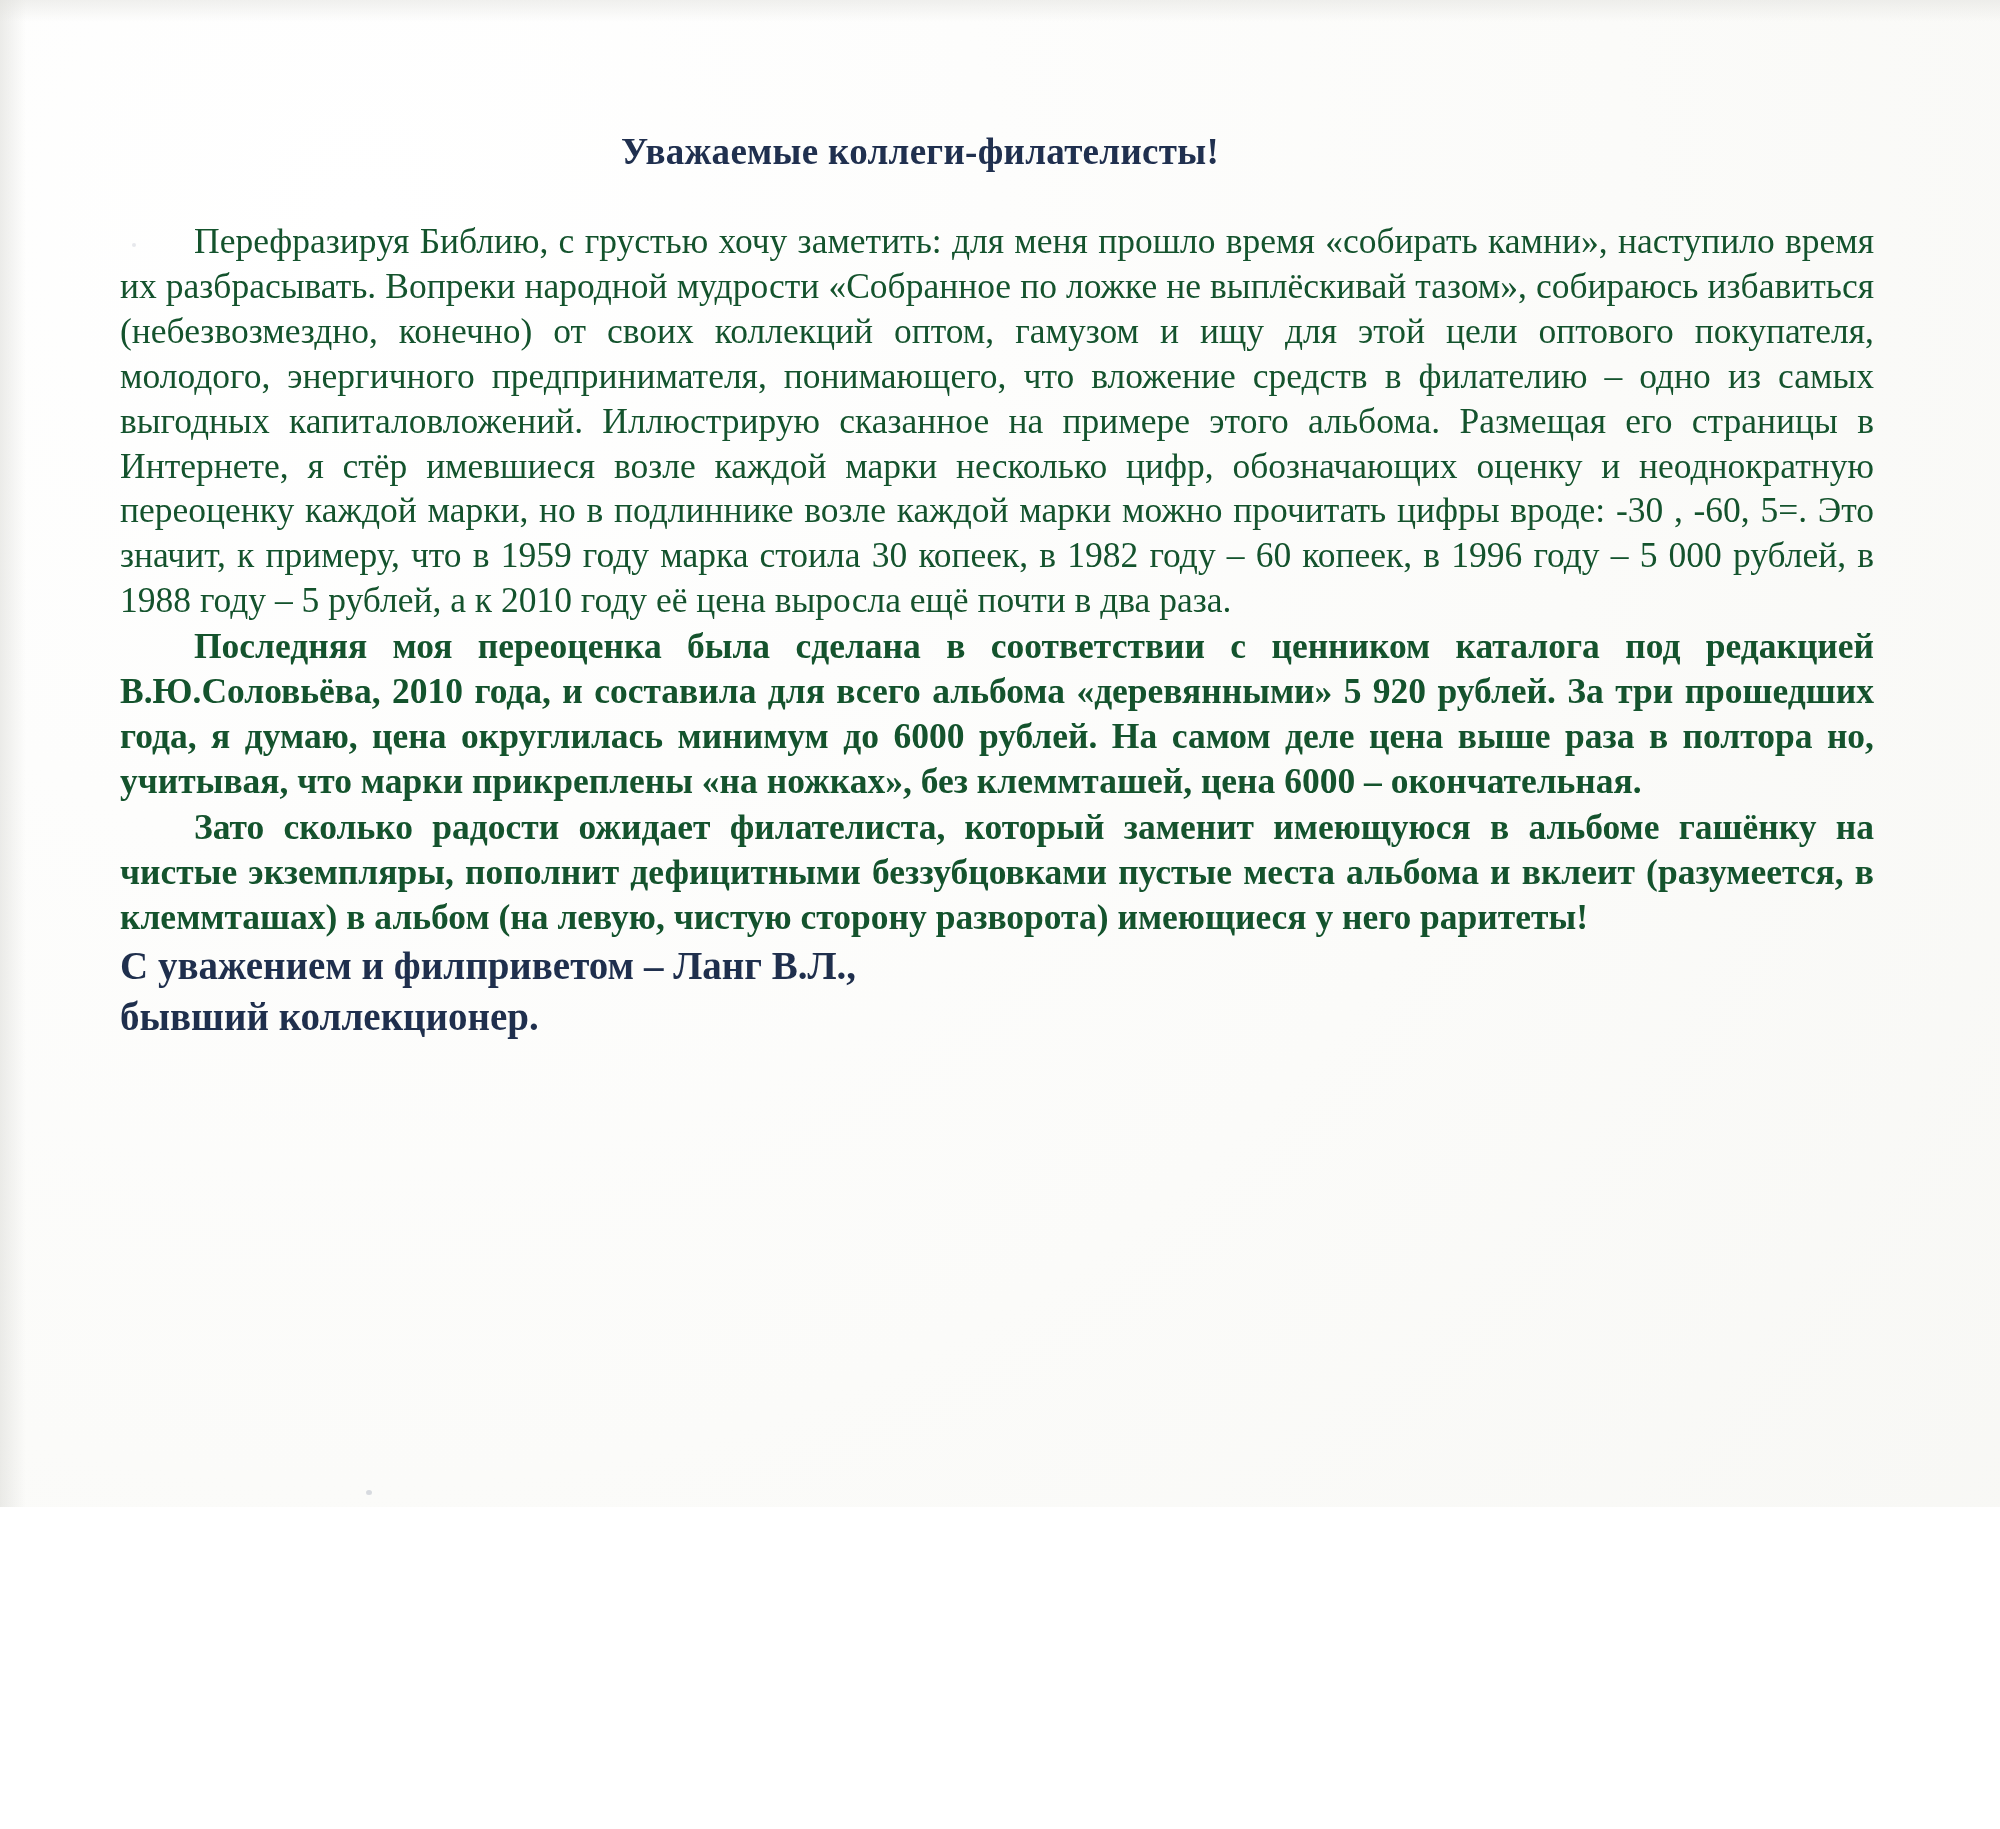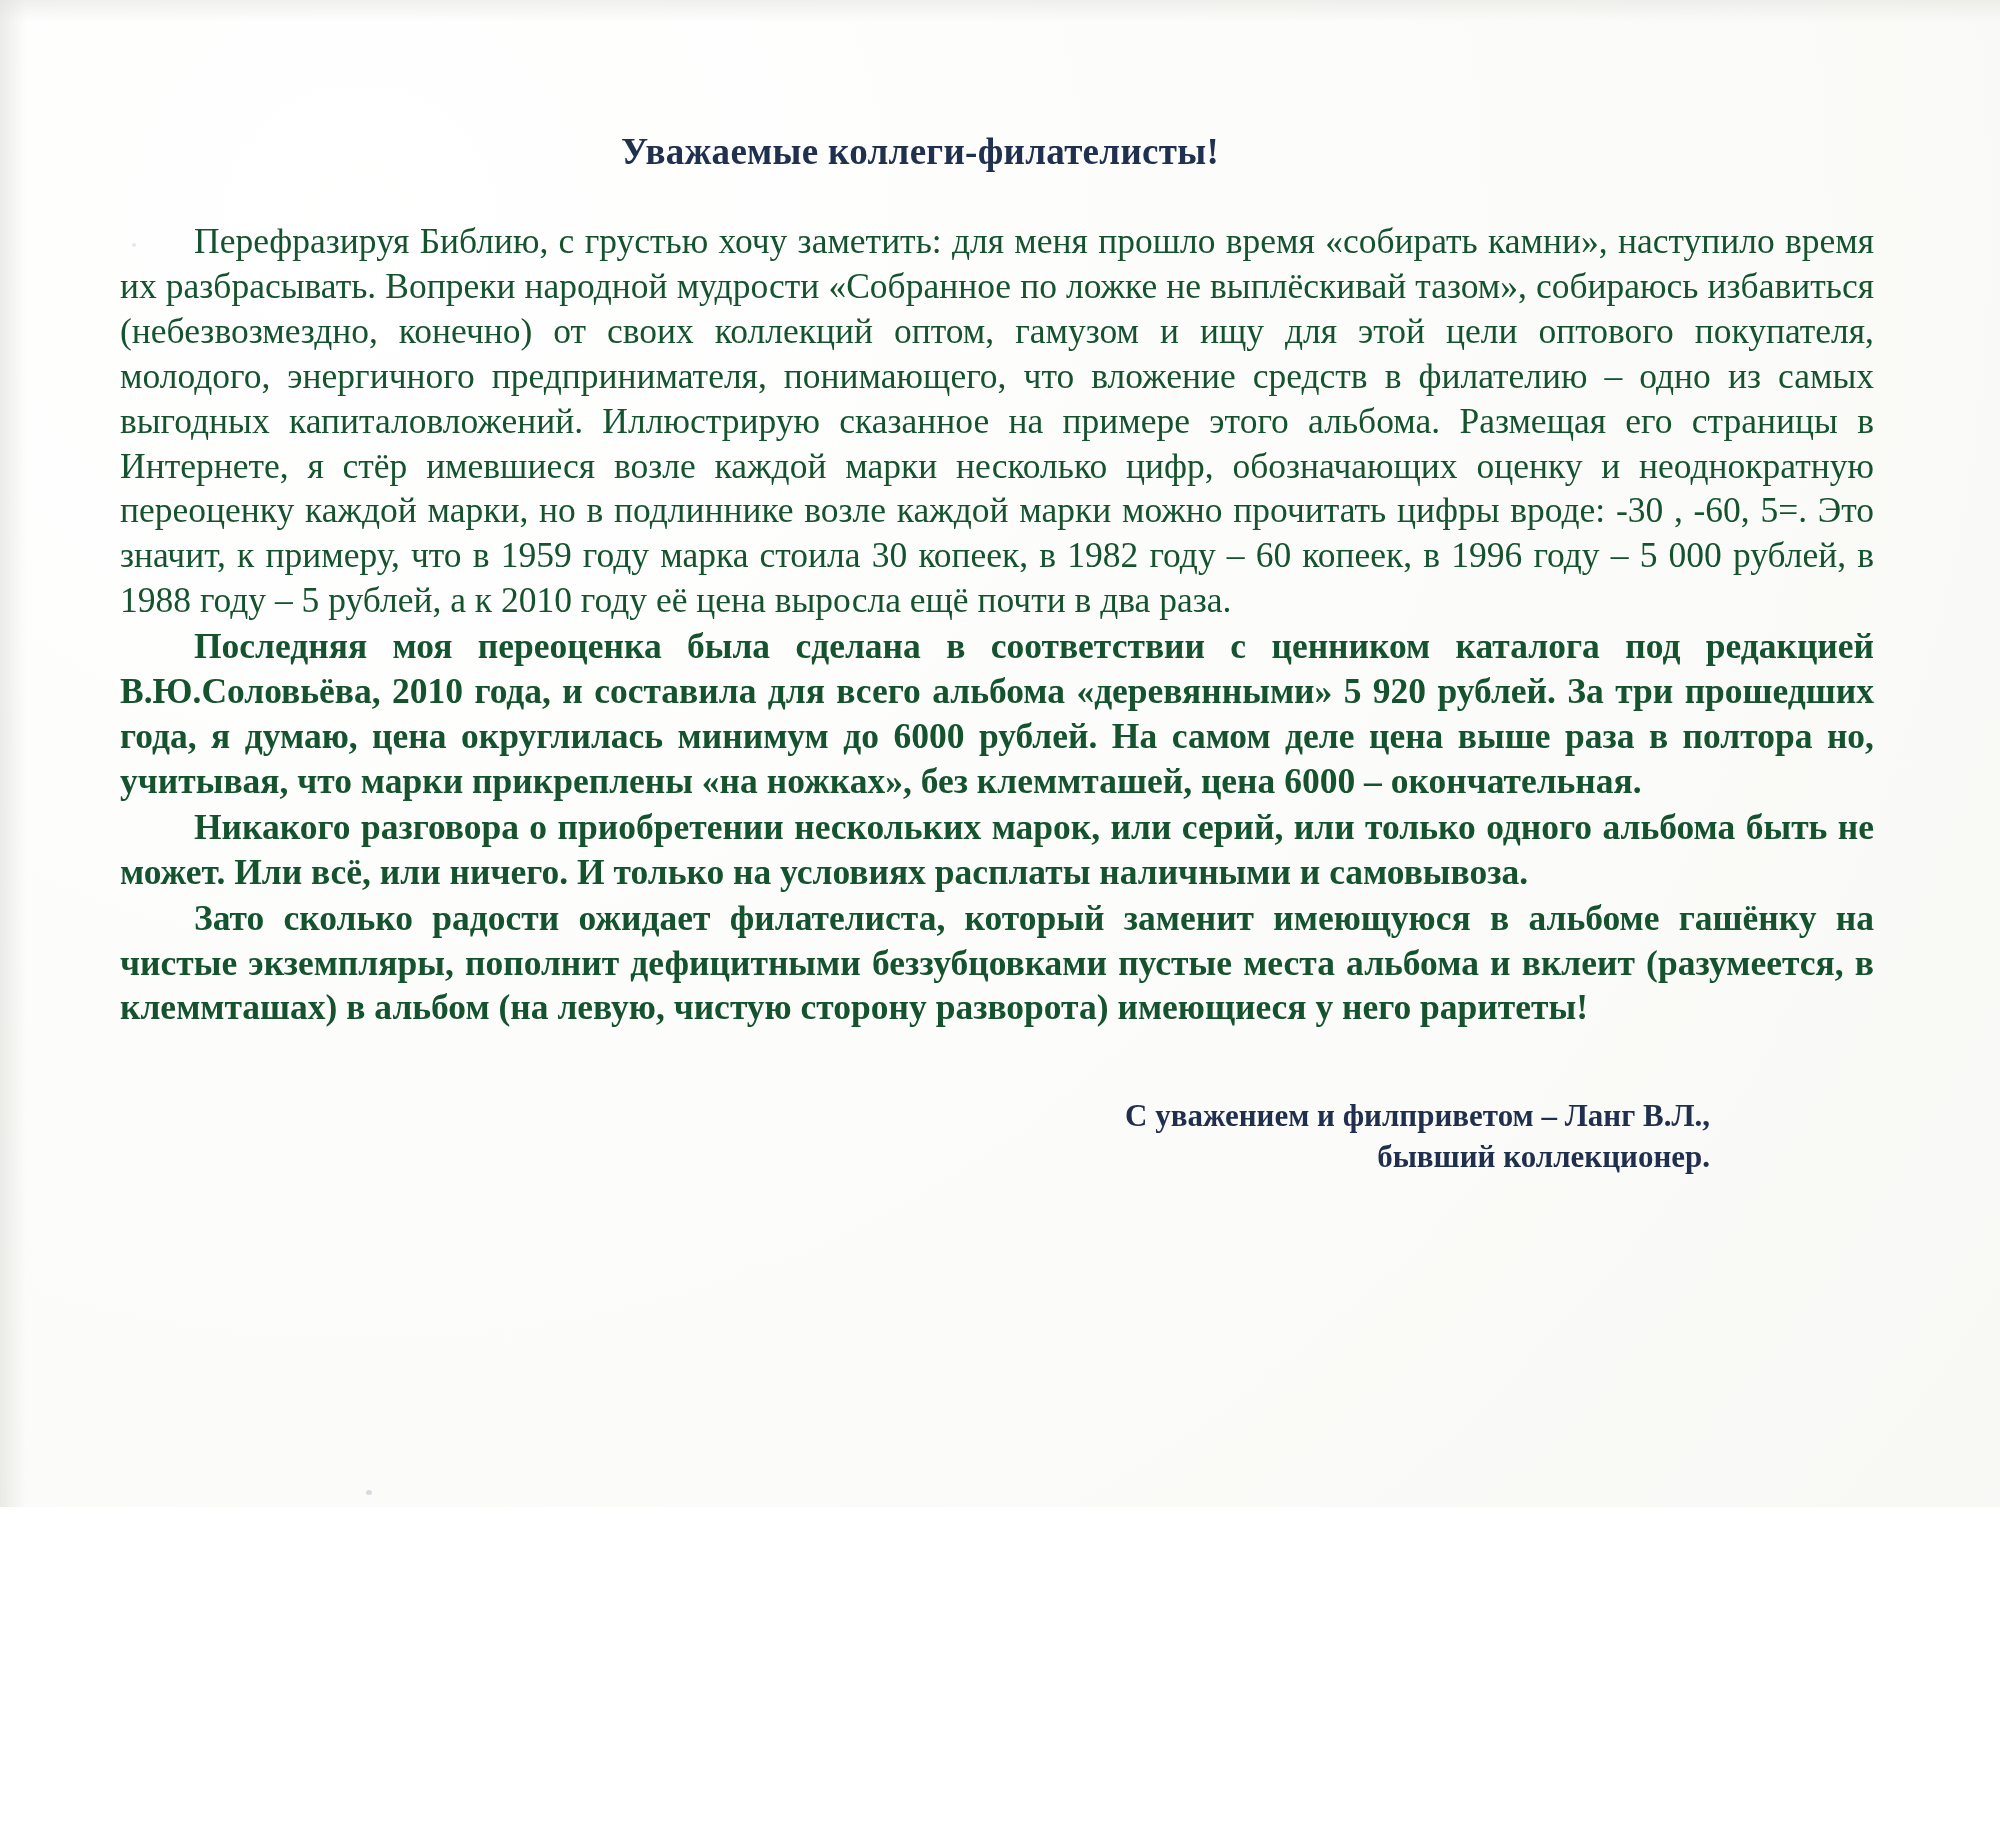--- a/index.html
+++ b/index.html
@@ -53,23 +53,22 @@
     text-align: justify;
     text-justify: inter-word;
     padding-right: 6px;
     font-weight: 500;
   }
   .para + .para {
     margin-top: 1px;
     font-weight: bold;
   }
   .signature {
-    margin-top: 66px;
-    text-align: right;
-    font-size: 31px;
+    text-align: left;
+    font-size: 39px;
     line-height: 1.32;
     font-weight: bold;
     color: #1f2f4d;
     padding-right: 170px;
   }
   .signature div {
     white-space: nowrap;
   }
   .speck {
     position: absolute;
@@ -103,21 +102,20 @@
 
   <span class="speck sp1"></span>
   <span class="speck sp2"></span>
   <span class="speck sp3"></span>
 
   <div class="content">
     <h1 class="doc-title">Уважаемые коллеги-филателисты!</h1>
 
     <p class="para">Перефразируя Библию, с грустью хочу заметить: для меня прошло время «собирать камни», наступило время их разбрасывать. Вопреки народной мудрости «Собранное по ложке не выплёскивай тазом», собираюсь избавиться (небезвозмездно, конечно) от своих коллекций оптом, гамузом и ищу для этой цели оптового покупателя, молодого, энергичного предпринимателя, понимающего, что вложение средств в филателию – одно из самых выгодных капиталовложений. Иллюстрирую сказанное на примере этого альбома. Размещая его страницы в Интернете, я стёр имевшиеся возле каждой марки несколько цифр, обозначающих оценку и неоднократную переоценку каждой марки, но в подлиннике возле каждой марки можно прочитать цифры вроде: -30 , -60, 5=. Это значит, к примеру, что в 1959 году марка стоила 30 копеек, в 1982 году – 60 копеек, в 1996 году – 5 000 рублей, в 1988 году – 5 рублей, а  к 2010 году её цена выросла ещё почти в два раза.</p>
     <p class="para">Последняя моя переоценка была сделана в соответствии с ценником каталога под редакцией В.Ю.Соловьёва, 2010 года, и составила для всего альбома «деревянными» 5 920 рублей. За три прошедших года, я думаю, цена округлилась минимум до 6000 рублей. На самом деле цена выше раза в полтора но, учитывая, что марки прикреплены «на ножках», без клеммташей, цена 6000 – окончательная.</p>
-    <p class="para">Никакого разговора о приобретении нескольких марок, или серий, или только одного альбома быть не может. Или всё, или ничего. И только на условиях расплаты наличными и самовывоза.</p>
     <p class="para">Зато сколько радости ожидает филателиста, который заменит имеющуюся в альбоме гашёнку на чистые экземпляры, пополнит дефицитными беззубцовками пустые места альбома и вклеит (разумеется, в клеммташах) в альбом (на левую, чистую сторону разворота) имеющиеся у него раритеты!</p>
 
     <div class="signature">
       <div>С уважением и филприветом – Ланг В.Л.,</div>
       <div>бывший коллекционер.</div>
     </div>
   </div>
 </div>
 
 </body></html>

